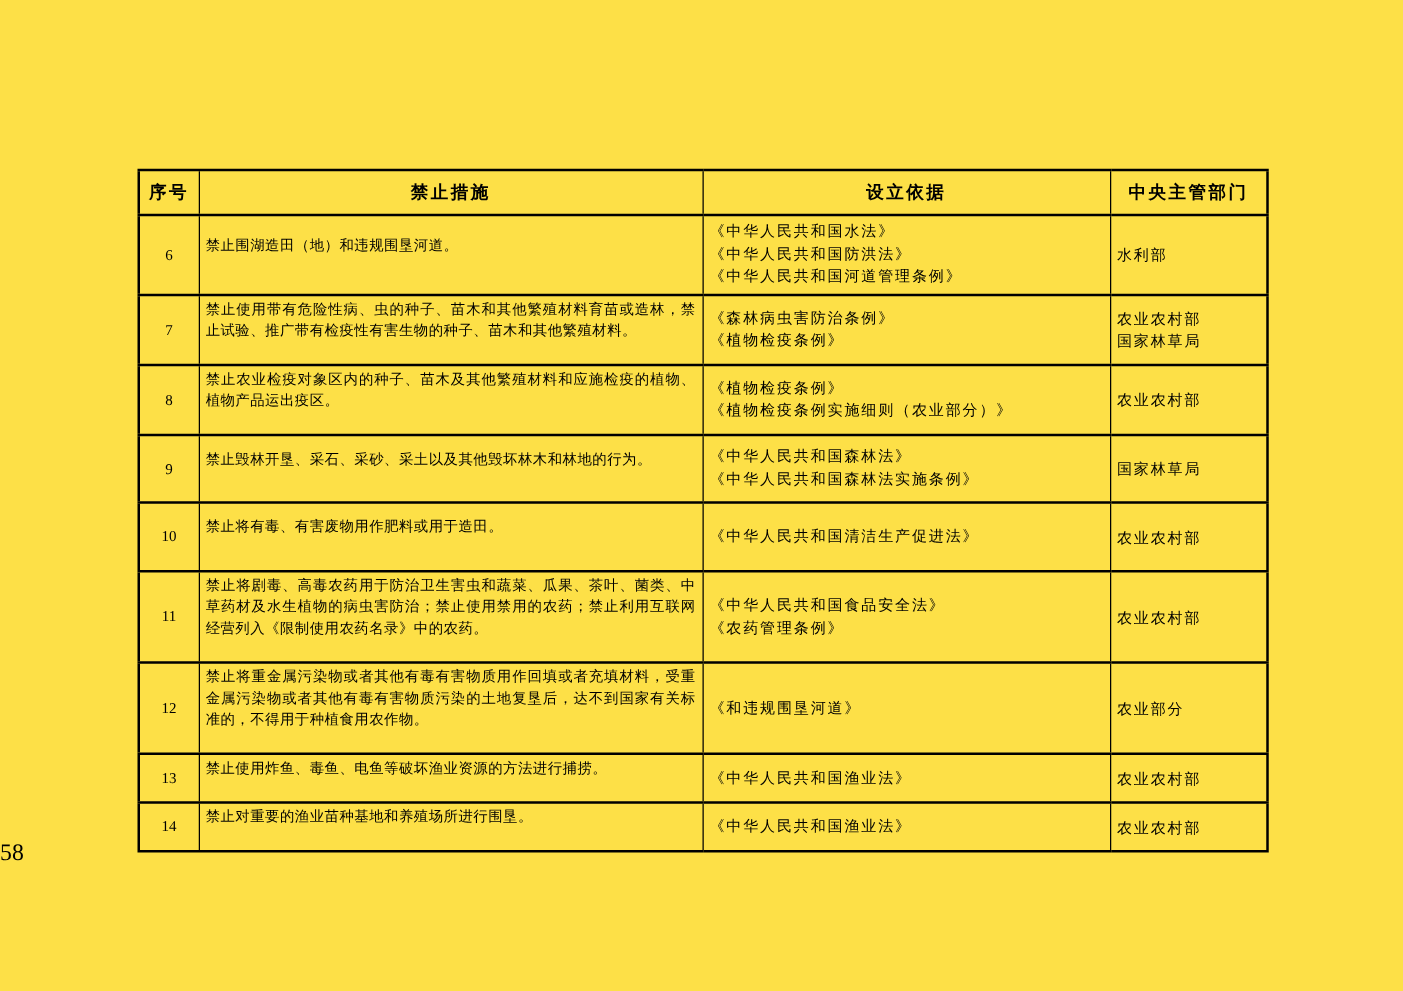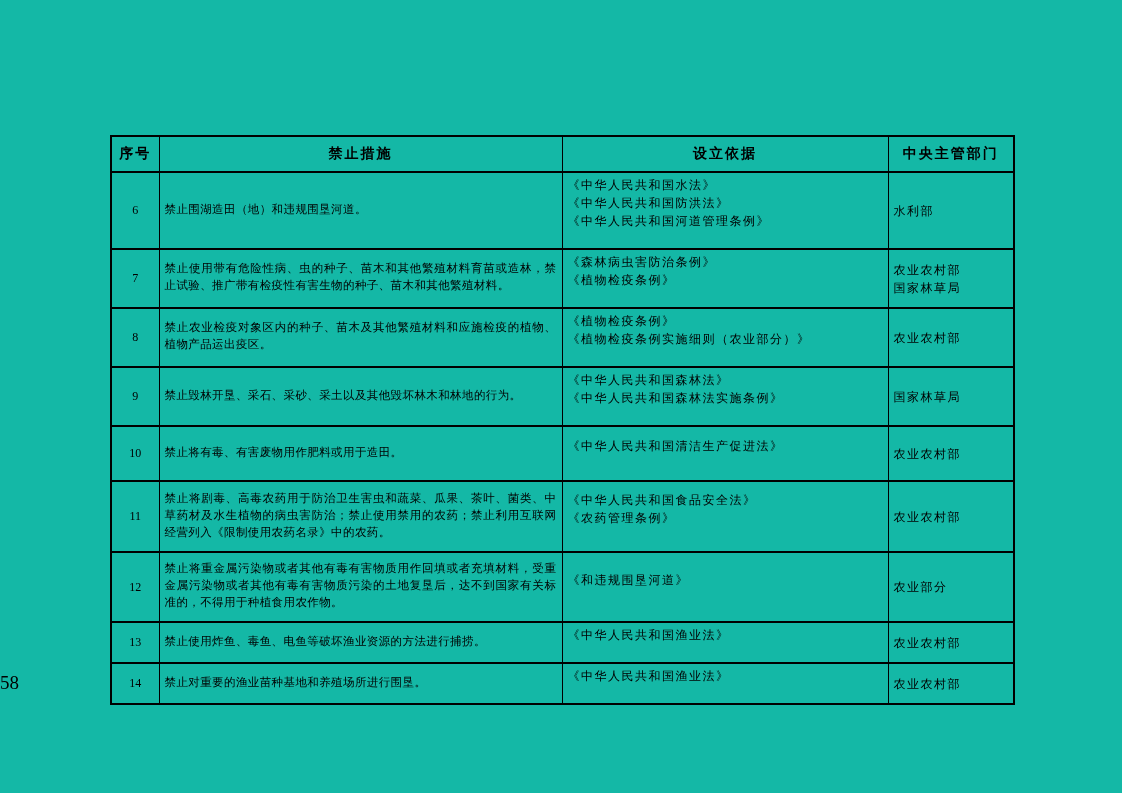--- a/index.html
+++ b/index.html
@@ -8,21 +8,21 @@
     background: #ffffff;
     width: 1122px;
     height: 793px;
     font-family: "Liberation Serif", "DejaVu Serif", serif;
     color: #000000;
   }
   .page {
     position: relative;
     width: 1122px;
     height: 793px;
-    background: #14b8a6;
+    background: #fde047;
     overflow: hidden;
   }
   table.prohibition {
     position: absolute;
     left: 110px;
     top: 135px;
     width: 903px;
     border-collapse: collapse;
     table-layout: fixed;
     border: 2px solid #000;
@@ -46,28 +46,28 @@
   }
   td.c-no {
     text-align: center;
     font-size: 12px;
     font-family: "Liberation Serif", "DejaVu Serif", serif;
   }
   td.c-measure {
     font-size: 11.5px;
     letter-spacing: 0.4px;
     line-height: 17px;
-    padding: 3px 5px 6px 5px;
+    padding: 3px 5px 17px 5px;
     text-align: justify;
   }
   td.c-basis {
     font-size: 12px;
     letter-spacing: 1.5px;
     line-height: 18px;
-    padding: 3px 4px 18px 5px;
+    padding: 3px 4px 5px 5px;
   }
   td.c-dept {
     font-size: 12px;
     letter-spacing: 1.5px;
     line-height: 18px;
     padding: 3px 2px 3px 5px;
     margin-left: 11px;
   }
   .pageno {
     position: absolute;

